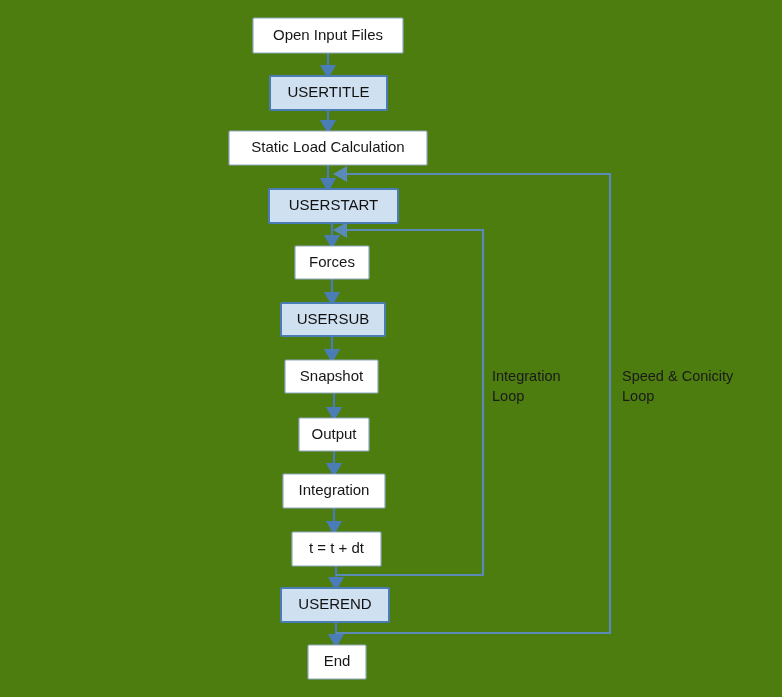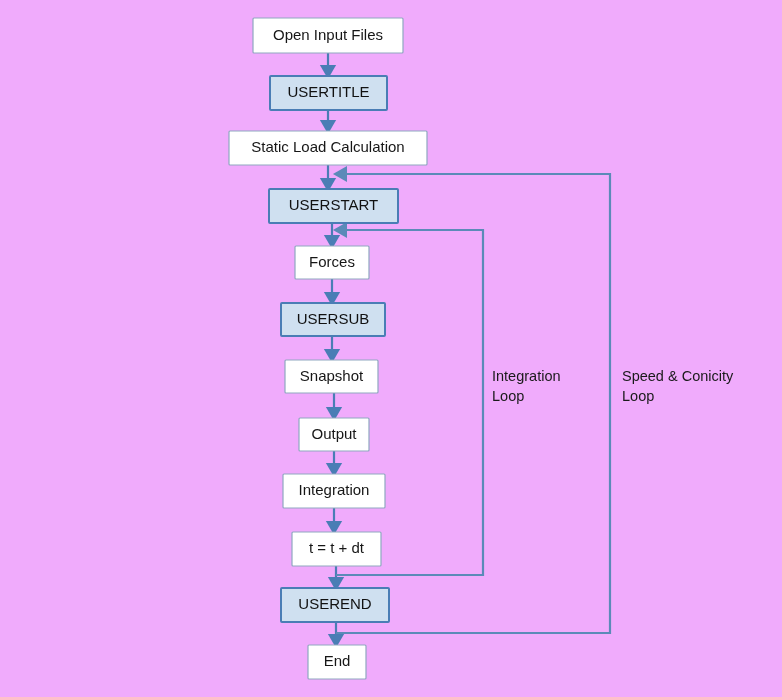--- a/index.html
+++ b/index.html
@@ -10,21 +10,21 @@
   body {
     width: 782px;
     height: 697px;
     font-family: "Liberation Sans", sans-serif;
     overflow: hidden;
   }
   #flowchart-root {
     position: relative;
     width: 782px;
     height: 697px;
-    background: #f0abfc;
+    background: #4d7c0f;
   }
   svg#flow-svg {
     position: absolute;
     top: 0;
     left: 0;
     width: 782px;
     height: 697px;
     display: block;
   }
   .node-rect-plain {

